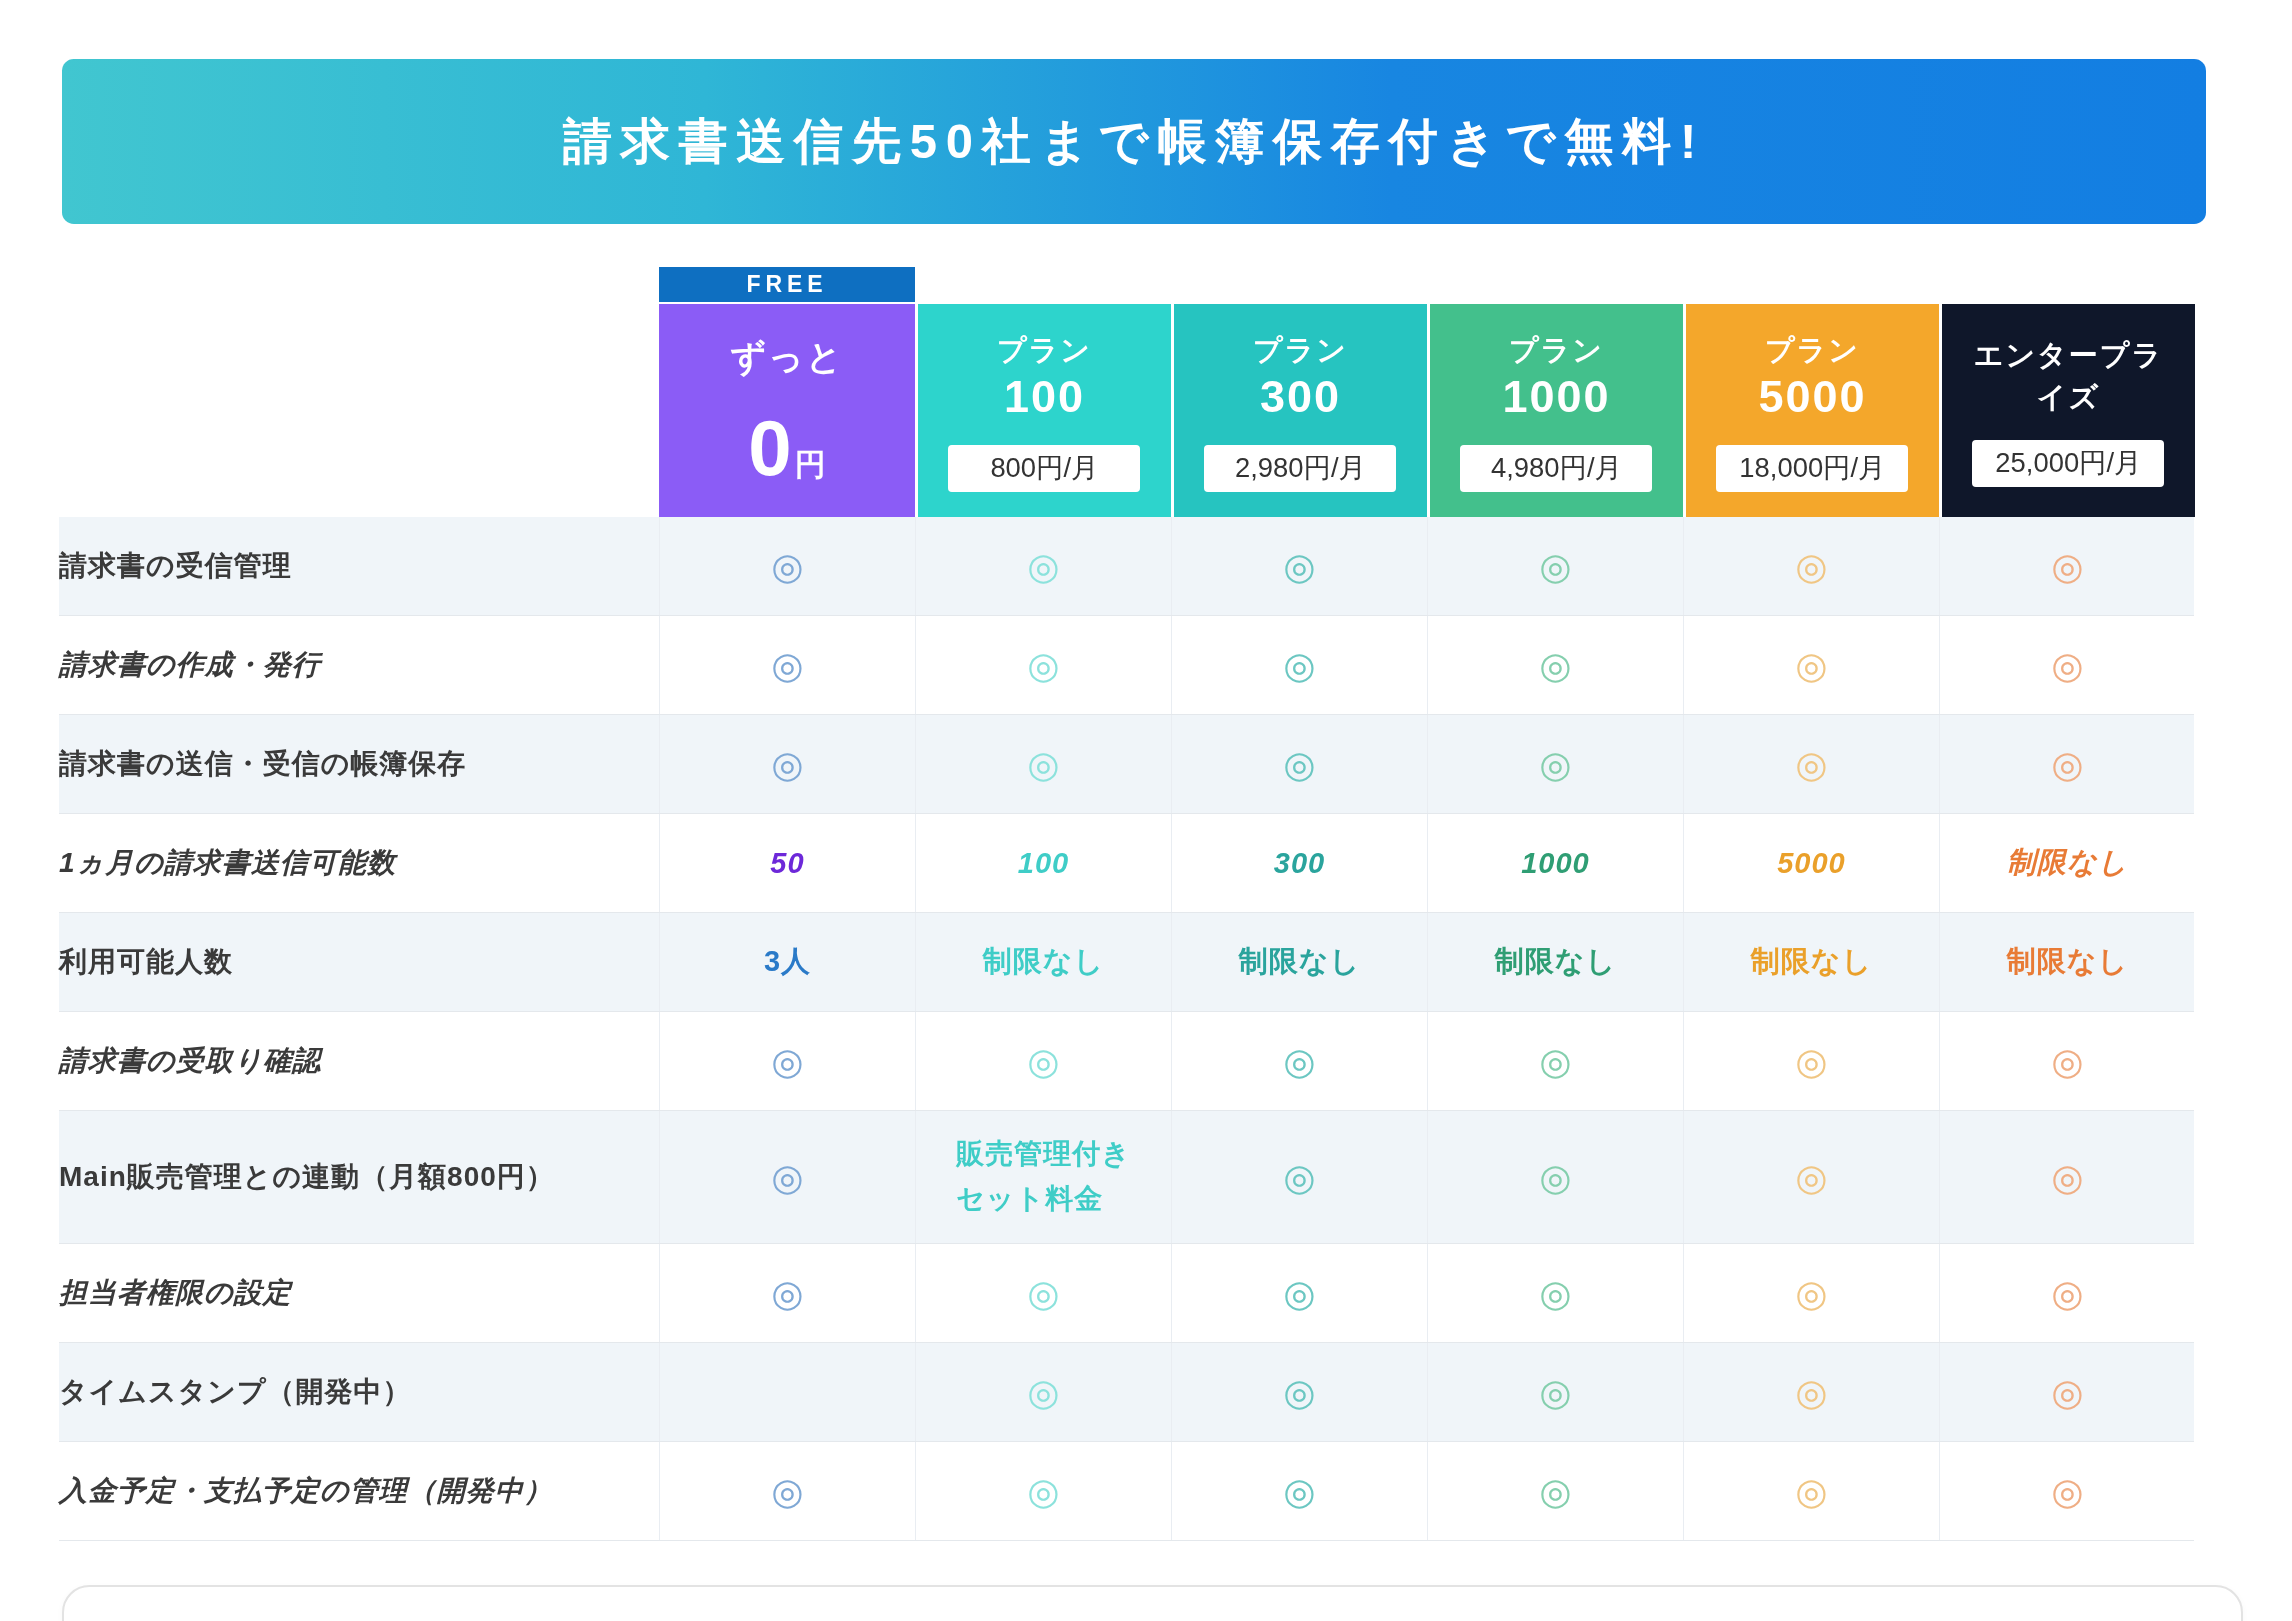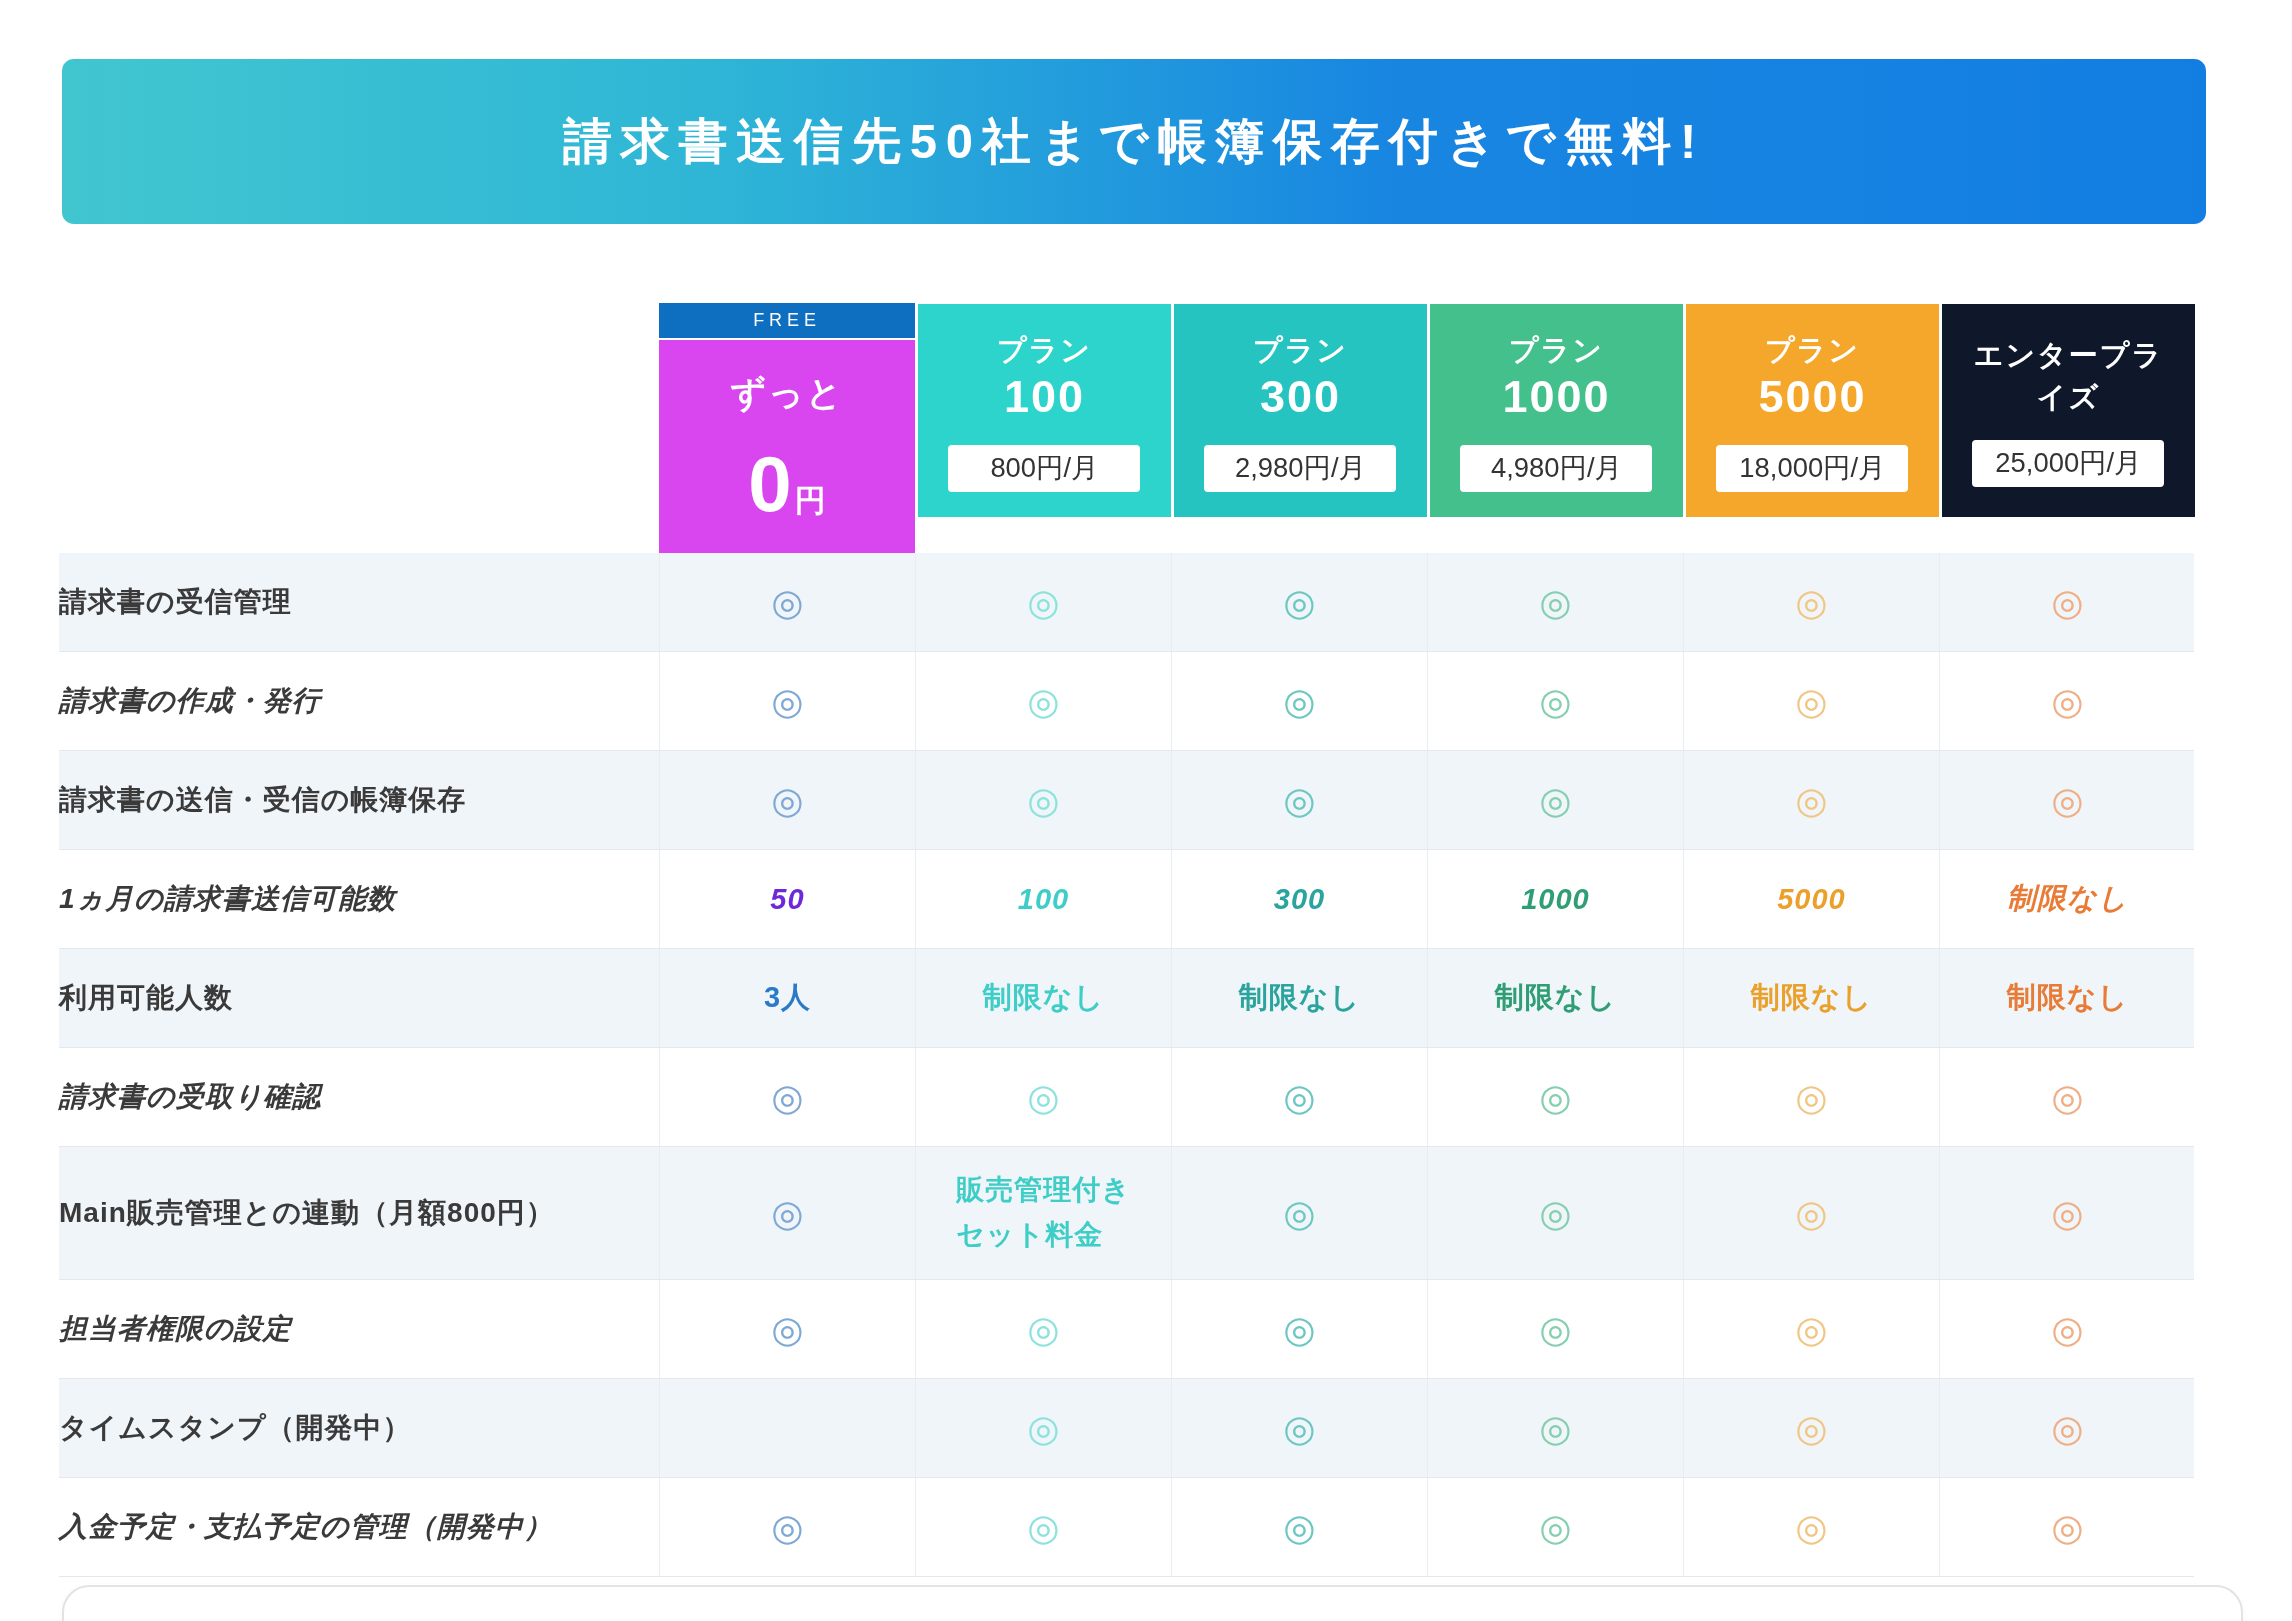--- a/index.html
+++ b/index.html
@@ -17,22 +17,22 @@
   .banner-title{
     color:#ffffff;font-size:49px;font-weight:700;letter-spacing:8.8px;white-space:nowrap;
   }
   
   .pricing-table{position:absolute;left:59px;top:267px;width:2135px;}
   .header-row{display:grid;grid-template-columns:600px repeat(6,256px);}
   .corner-cell{background:transparent;}
   .head-col{display:flex;flex-direction:column;}
   .head-col.gap{padding-left:2.9px;}
   .free-tab{
-    height:35px;margin-bottom:2px;color:#ffffff;font-size:18px;font-weight:400;
-    letter-spacing:4.9px;display:flex;align-items:center;justify-content:center;margin-top:36px;
+    height:35px;margin-bottom:2px;color:#ffffff;font-size:23px;font-weight:700;
+    letter-spacing:4.9px;display:flex;align-items:center;justify-content:center;
   }
   .tab-spacer{height:37px;}
   .head-block{
     height:213px;display:flex;flex-direction:column;align-items:center;
     justify-content:center;color:#ffffff;
   }
   .free-sub{font-size:35px;font-weight:700;margin-bottom:3.9px;letter-spacing:2px;}
   .zero-row{display:flex;align-items:baseline;}
   .zero-big{font-size:78px;font-weight:700;line-height:1;}
   .zero-unit{font-size:31px;font-weight:700;margin-left:2.9px;}
@@ -75,21 +75,21 @@
 
 <div class="banner">
   <div class="banner-title">請求書送信先50社まで帳簿保存付きで無料!</div>
 </div>
 
 <div class="pricing-table">
   <div class="header-row" id="plan-header-row">
       <div class="corner-cell"></div>
       <div class="head-col">
         <div class="free-tab" style="background: rgb(14, 111, 193);">FREE</div>
-        <div class="head-block" style="background: #d946ef; gap: 24px;">
+        <div class="head-block" style="background: #8b5cf6; gap: 24px;">
           <div class="free-sub">ずっと</div>
           <div class="zero-row">
             <div class="zero-big">0</div>
             <div class="zero-unit">円</div>
           </div>
         </div>
       </div>
       <div class="head-col gap">
         <div class="tab-spacer"></div>
         <div class="head-block" style="background: rgb(45, 212, 204);">

